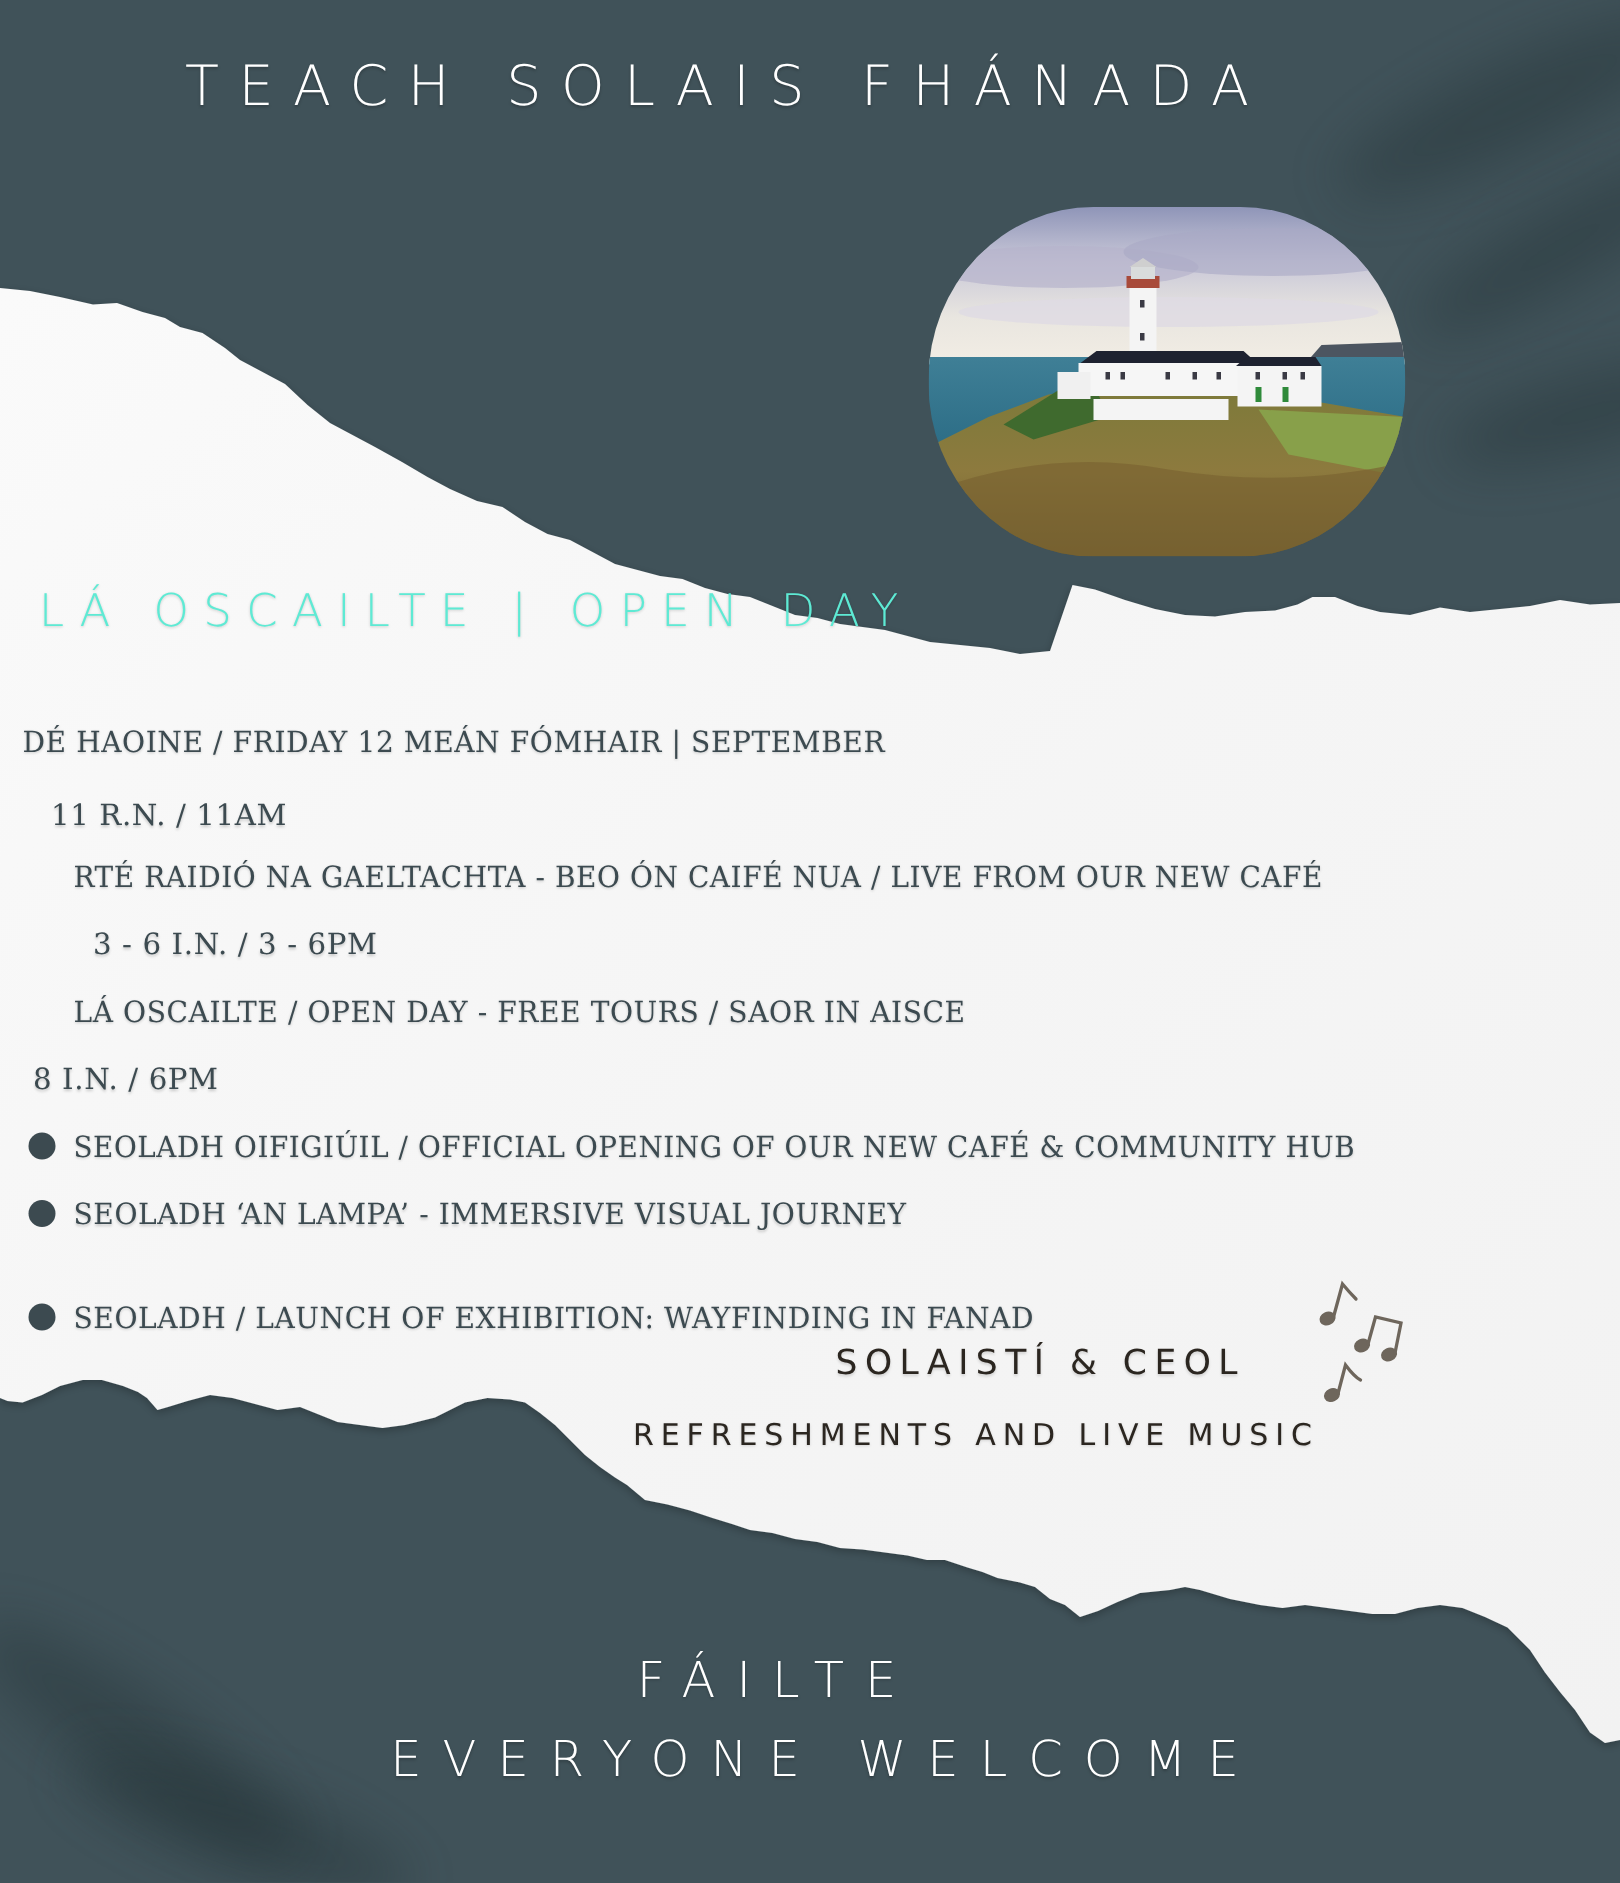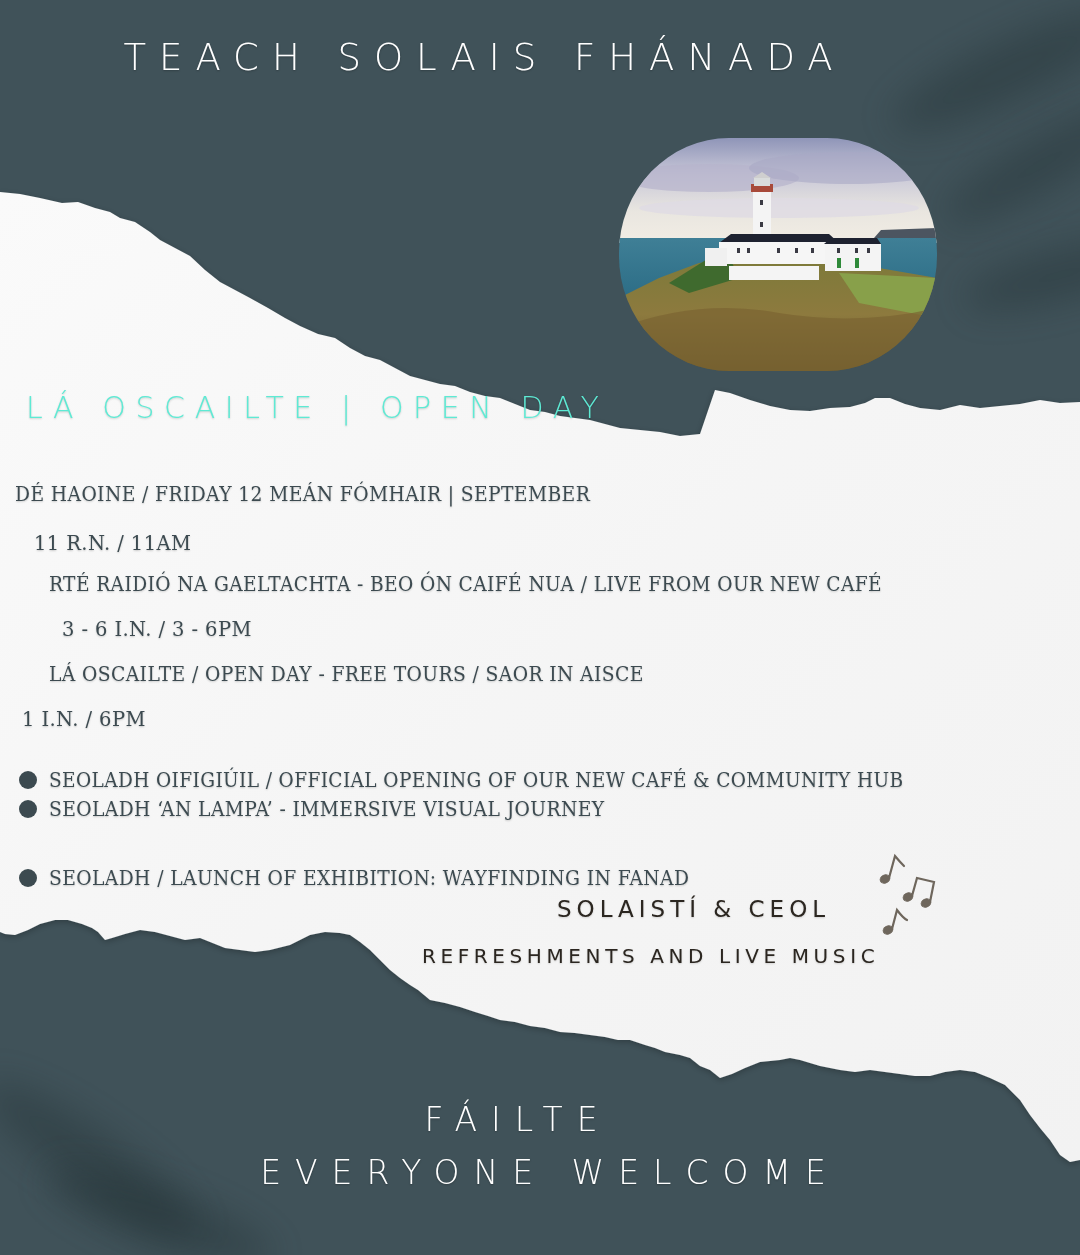--- a/index.html
+++ b/index.html
@@ -155,23 +155,23 @@
 <div class="openday-heading">LÁ OSCAILTE | OPEN DAY</div>
 
 <div class="sched" style="left:15px; top:483px; transform:scaleX(0.96);">DÉ HAOINE / FRIDAY 12 MEÁN FÓMHAIR | SEPTEMBER</div>
 
 <div class="sched" style="left:22px; top:532px;margin-left:12px;">11 R.N. / 11AM</div>
 <div class="sched" style="left:49px; top:573px; transform:scaleX(0.955);">RTÉ RAIDIÓ NA GAELTACHTA - BEO ÓN CAIFÉ NUA / LIVE FROM OUR NEW CAFÉ</div>
 
 <div class="sched" style="left:22px; top:618px;margin-left:40px;">3 - 6 I.N. / 3 - 6PM</div>
 <div class="sched" style="left:49px; top:663px; transform:scaleX(0.96);">LÁ OSCAILTE / OPEN DAY - FREE TOURS / SAOR IN AISCE</div>
 
-<div class="sched" style="left:22px; top:708px;">1 I.N. / 6PM</div>
+<div class="sched" style="left:22px; top:708px;">8 I.N. / 6PM</div>
 
-<div class="sched" style="left:19px; top:753px;margin-top:16px;">
+<div class="sched" style="left:19px; top:753px;">
   <span class="bullet-dot"></span><span style="display:inline-block; transform:scaleX(0.95); transform-origin:left center;">SEOLADH OIFIGIÚIL / OFFICIAL OPENING OF OUR NEW CAFÉ &amp; COMMUNITY HUB</span>
 </div>
 <div class="sched" style="left:19px; top:798px;">
   <span class="bullet-dot"></span><span style="display:inline-block; transform:scaleX(0.96); transform-origin:left center;">SEOLADH  ‘AN LAMPA’ - IMMERSIVE VISUAL JOURNEY</span>
 </div>
 <div class="sched" style="left:19px; top:867px;">
   <span class="bullet-dot"></span><span style="display:inline-block; transform:scaleX(0.96); transform-origin:left center;">SEOLADH / LAUNCH OF EXHIBITION: WAYFINDING IN FANAD</span>
 </div>
 
 <div class="refresh" style="left:557px; top:896px; font-size:23px;">SOLAISTÍ &amp; CEOL</div>

